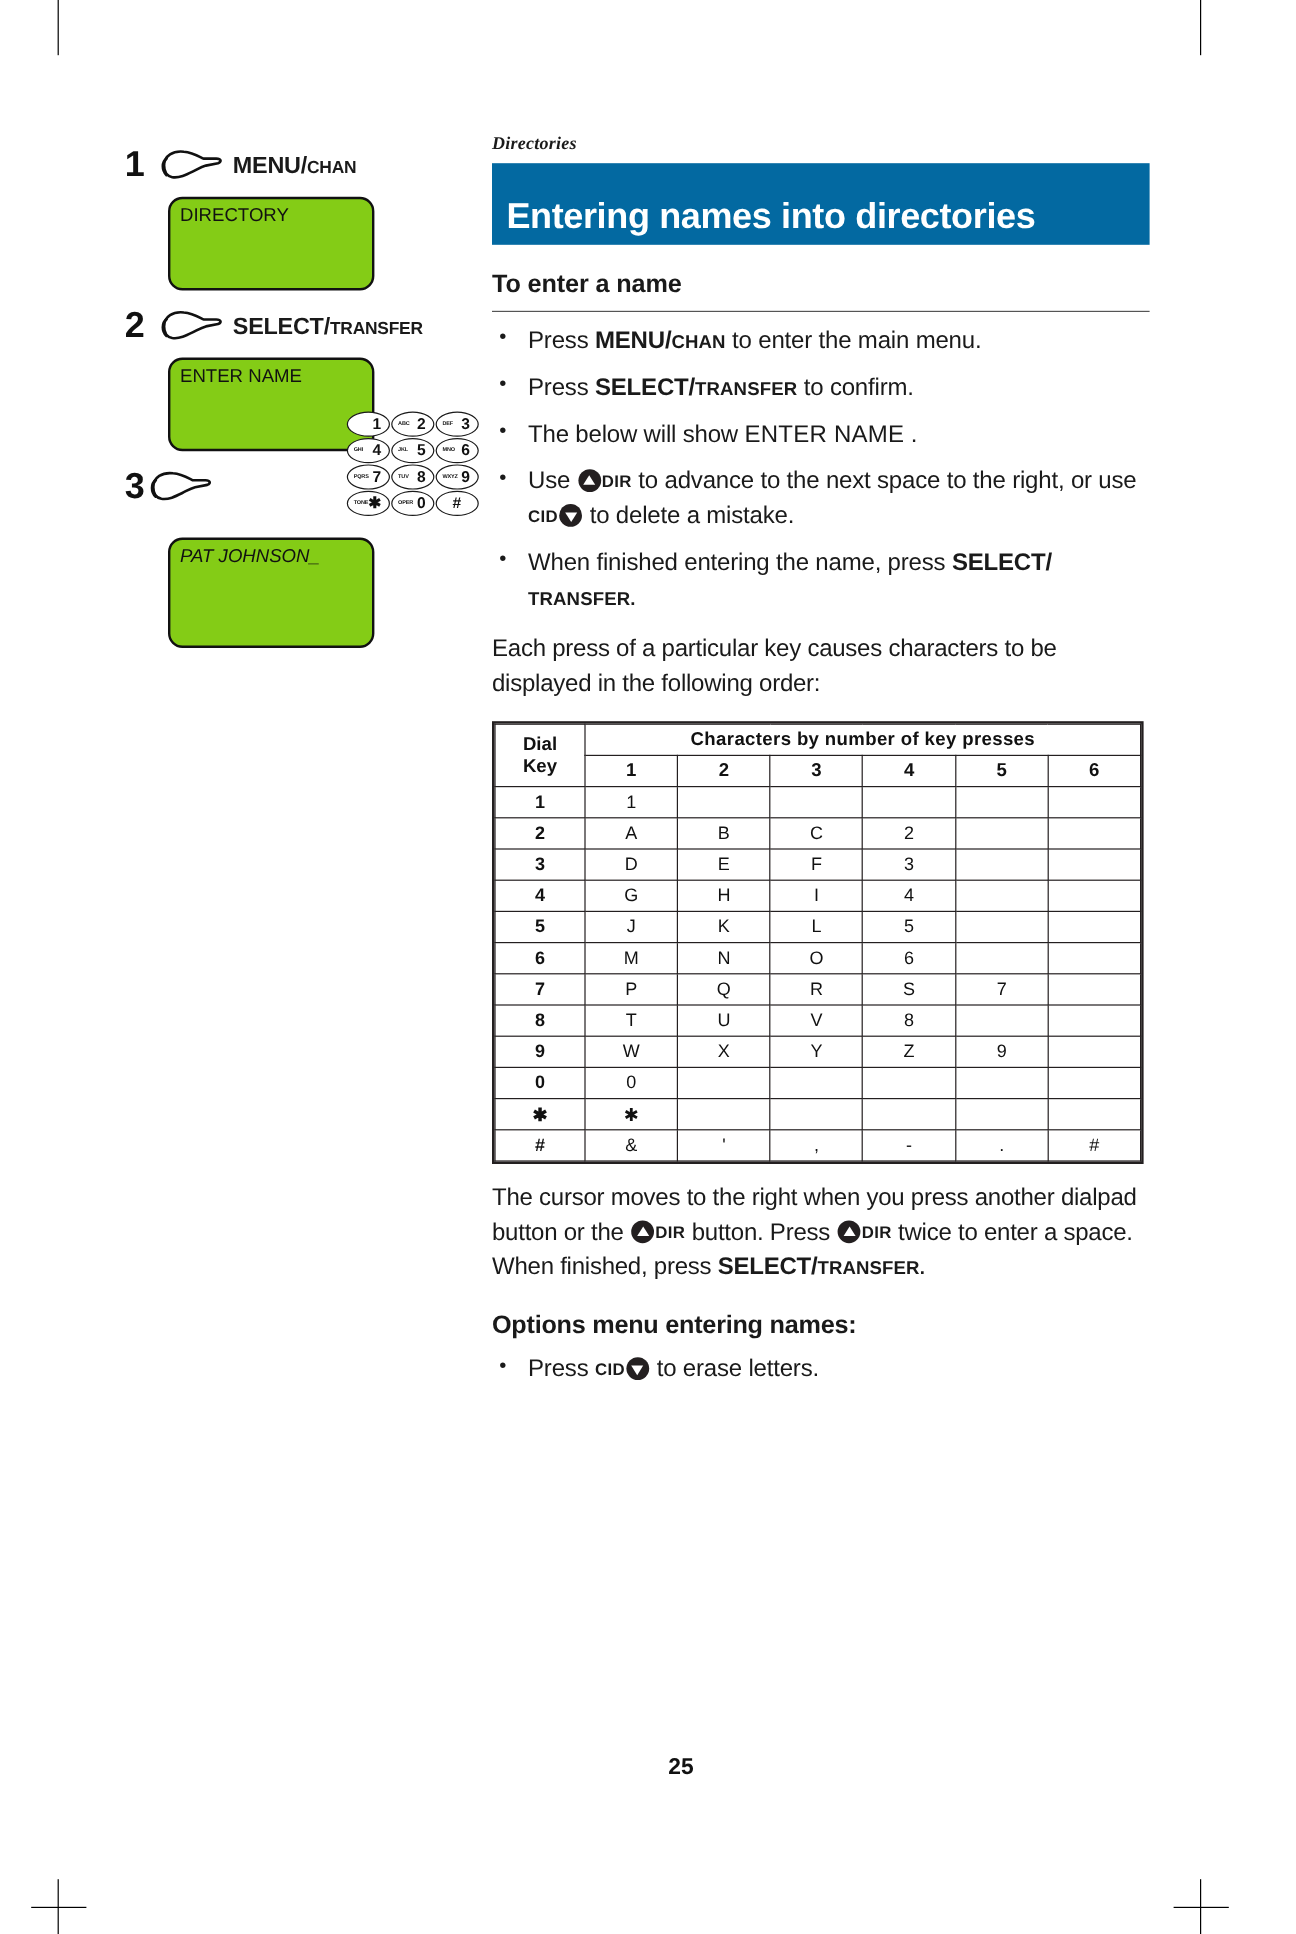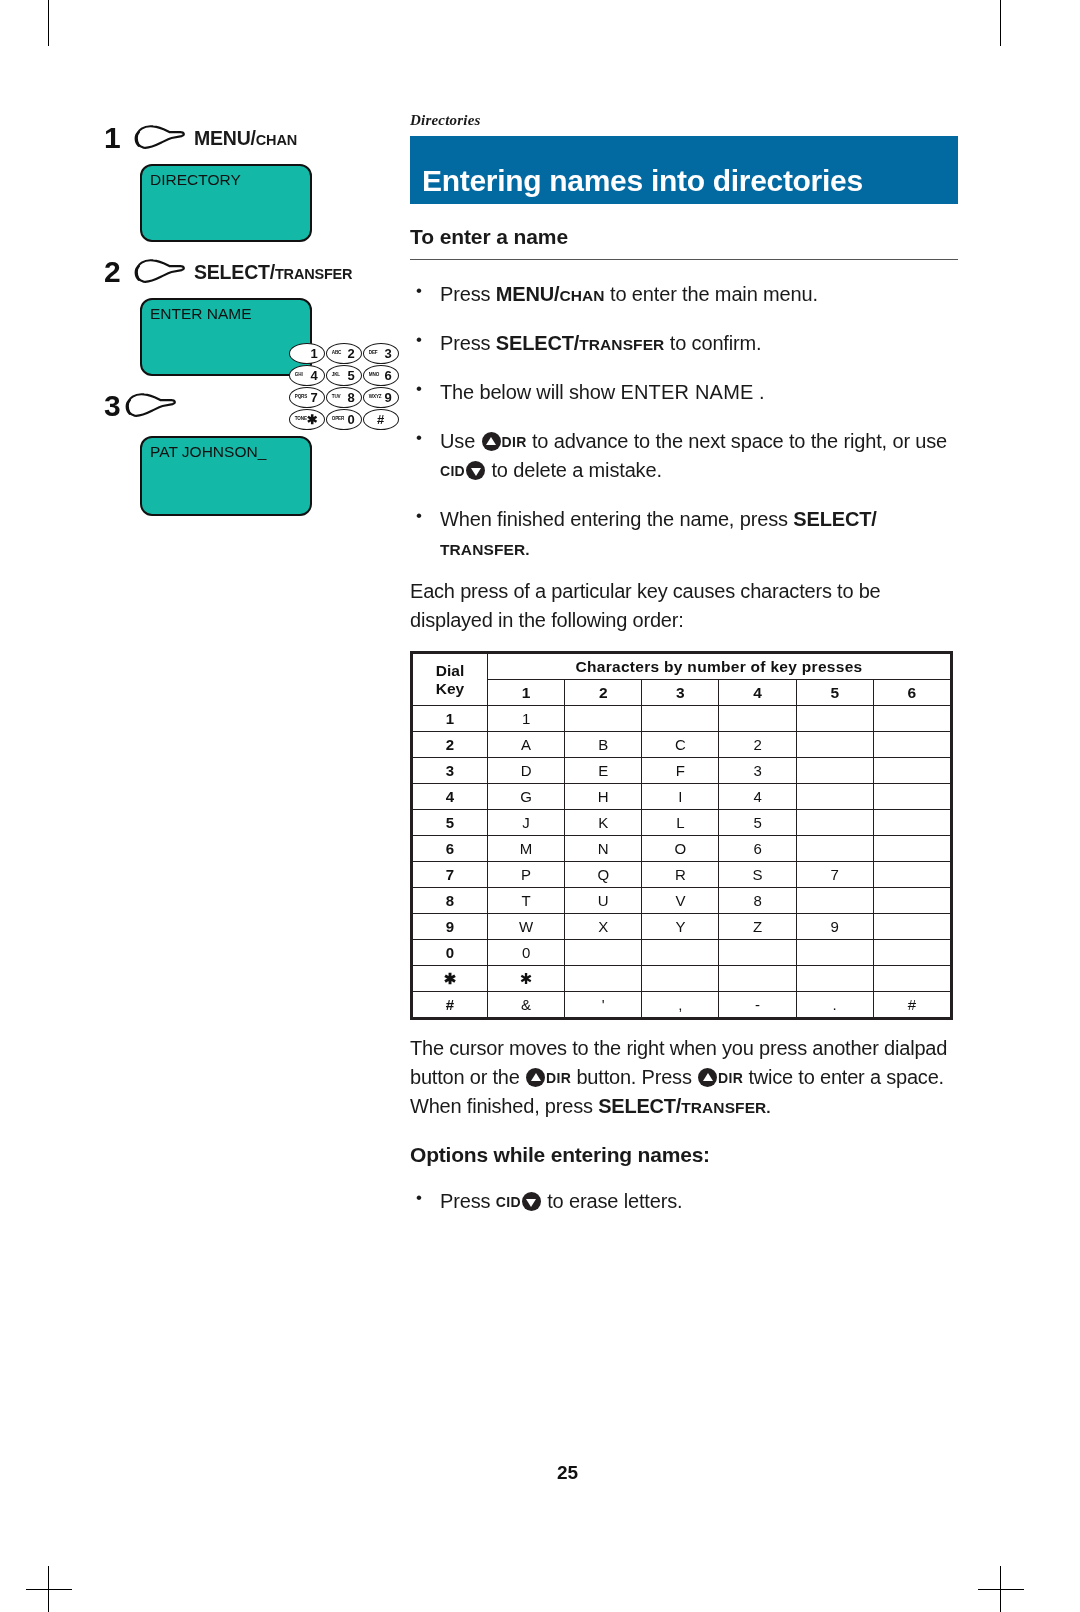--- a/index.html
+++ b/index.html
@@ -64,21 +64,21 @@
   .step-label .sm {
     font-size: 14.5px;
     font-weight: bold;
   }
 
   .lcd {
     width: 172px;
     height: 78px;
     border: 2.5px solid #111;
     border-radius: 12px;
-    background: #14b8a6;
+    background: #84cc16;
     margin: 6px 0 10px 36px;
     box-sizing: border-box;
     position: relative;
   }
   .lcd-text {
     position: absolute;
     left: 8px; top: 5px;
     font-size: 15.5px;
     font-family: "Liberation Sans", sans-serif;
     color: #111;
@@ -181,21 +181,20 @@
     margin: 10px 0 0 0;
     padding: 0;
   }
   ul.bullets > li {
     position: relative;
     padding-left: 30px;
     font-size: 20px;
     line-height: 1.45;
     margin-bottom: 10px;
     letter-spacing: -0.15px;
-    margin-top: 20px;
   }
   ul.bullets > li::before {
     content: "\2022";
     position: absolute;
     left: 6px;
     top: -1px;
     font-size: 17px;
   }
 
   .b { font-weight: bold; }
@@ -411,21 +410,21 @@
               <span class="letters">OPER</span>
               <span class="digit">0</span>
             </div>
           <div class="key no-letters">
               <span class="digit">#</span>
             </div>
         </div>
       </div>
     </div>
 
-    <div class="lcd" style="margin-top:10px;height:80px;">
+    <div class="lcd" style="margin-top:22px;height:92px;font-style:italic;">
       <div class="lcd-text">PAT JOHNSON_</div>
     </div>
   </div>
 
   <div id="main-col">
 
     <div class="running-head">Directories</div>
 
     <div class="title-bar">
       <h1>Entering names into directories</h1>
@@ -575,21 +574,21 @@
               <td>-</td>
               <td>.</td>
               <td>#</td>
             </tr>
           </tbody>
       </table>
     </div>
 
     <p class="body"><span>The cursor moves to the right when you press another dialpad button or the </span><span class="rnd up"></span><span class="key-lbl">DIR</span><span> button. Press </span><span class="rnd up"></span><span class="key-lbl">DIR</span><span> twice to enter a space. When finished, press </span><span class="b">SELECT/</span><span class="smallcaps-b">TRANSFER.</span></p>
 
-    <h3 class="opts">Options while entering names:</h3>
+    <h3 class="opts">Options menu entering names:</h3>
 
     <ul class="bullets">
       <li><span>Press </span><span class="key-lbl">CID</span><span class="rnd down"></span><span> to erase letters.</span></li>
 
     </ul>
   </div>
 
   <div id="page-number">
     <span id="pagenum-inner">25</span>
   </div>

